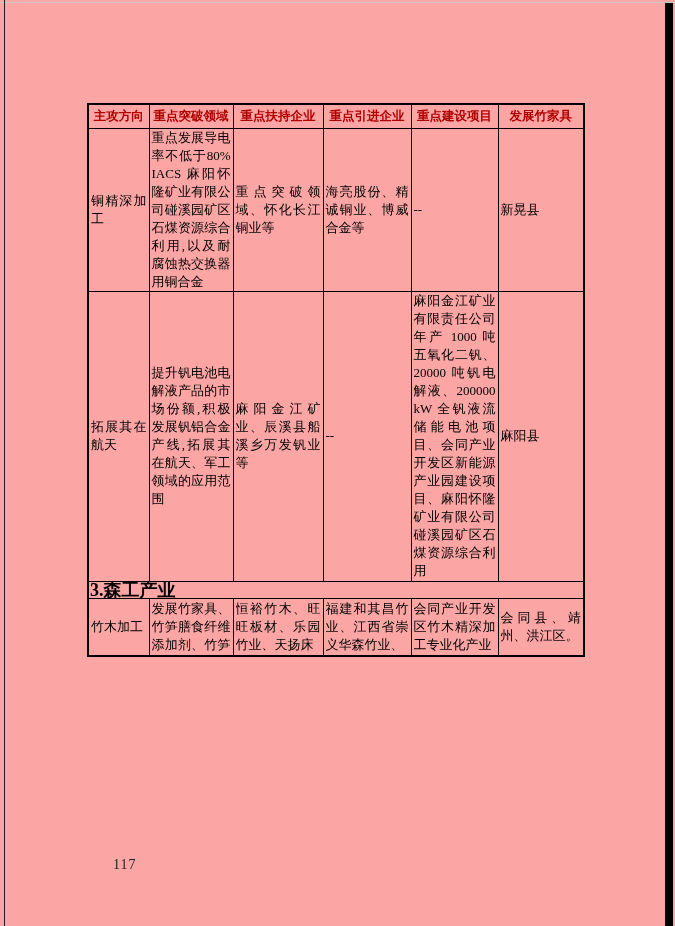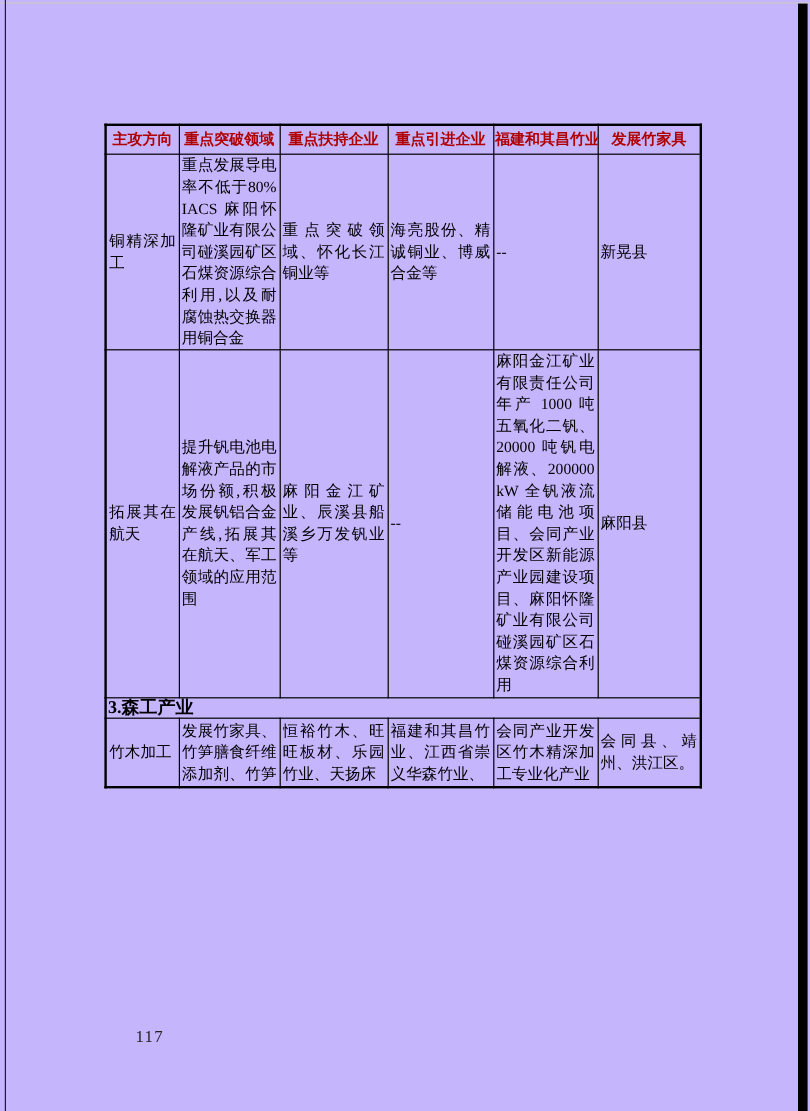--- a/index.html
+++ b/index.html
@@ -1,17 +1,17 @@
 <!DOCTYPE html>
 <html><head>
 <meta charset="utf-8">
 <style>
   html,body { margin:0; padding:0; background:#ffffff; }
   .page {
-    position:relative; width:675px; height:926px; background:#c4b5fd;
+    position:relative; width:675px; height:926px; background:#fca5a5;
     overflow:hidden; font-family:"Liberation Serif","DejaVu Serif",serif;
     color:#000;
   }
   .top-rule   { position:absolute; top:2px; left:0; width:675px; height:1px; background:#c9c9c9; }
   .left-rule  { position:absolute; top:0; left:4px; width:1px; height:926px; background:#1f1f1f; }
   .right-bar  { position:absolute; top:3px; left:665px; width:8px; height:923px; background:#000000; }
 
   table.doc-table {
     position:absolute; left:87px; top:103px; width:496px;
     border-collapse:collapse; table-layout:fixed;
@@ -31,21 +31,21 @@
     text-align:center; font-weight:bold; color:#b00000;
     padding:0 1px; white-space:nowrap; font-size:12.5px;
   }
   tr.row-header  { height:24px; }
   tr.row-cont    { height:161px; }
   tr.row-copper  { height:159px; }
   tr.row-vanad   { height:290px; }
   tr.row-section { height:16px; }
   tr.row-bamboo  { height:58px; }
   td.section-cell {
-    font-weight:bold; text-align:left; line-height:16px; font-size:15px;
+    font-weight:bold; text-align:left; line-height:16px; font-size:18px;
     padding:0 1px;
   }
   td.dash-cell { text-align:left; }
   .clip { max-height:54px; overflow:hidden; }
   .page-number {
     position:absolute; left:113px; top:857px;
     font-size:14px; color:#222; letter-spacing:1px;
   }
 </style>
 </head>
@@ -65,21 +65,21 @@
       <col style="width:87px">
       <col style="width:86px">
     </colgroup>
 
     <tbody>
         <tr class="row-header">
       <th>主攻方向</th>
       <th>重点突破领域</th>
       <th>重点扶持企业</th>
       <th>重点引进企业</th>
-      <th>福建和其昌竹业</th>
+      <th>重点建设项目</th>
       <th>发展竹家具</th>
     </tr>
 
 
     <tr class="row-copper">
       <td>铜精深加工</td>
       <td>重点发展导电率不低于80%IACS 麻阳怀隆矿业有限公司碰溪园矿区石煤资源综合利用,以及耐腐蚀热交换器用铜合金</td>
       <td>重点突破领域、怀化长江铜业等</td>
       <td>海亮股份、精诚铜业、博威合金等</td>
       <td class="dash-cell">--</td>

